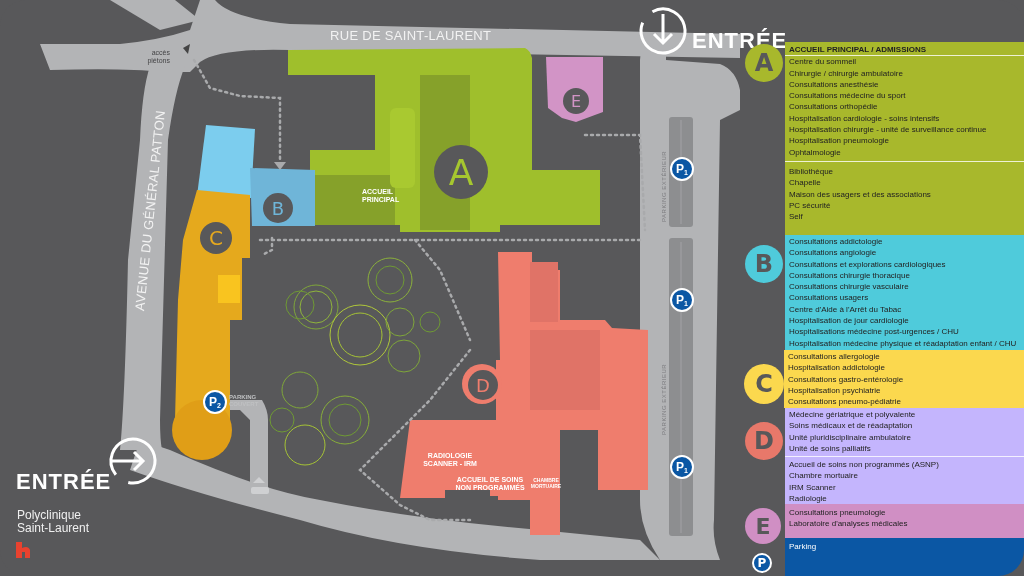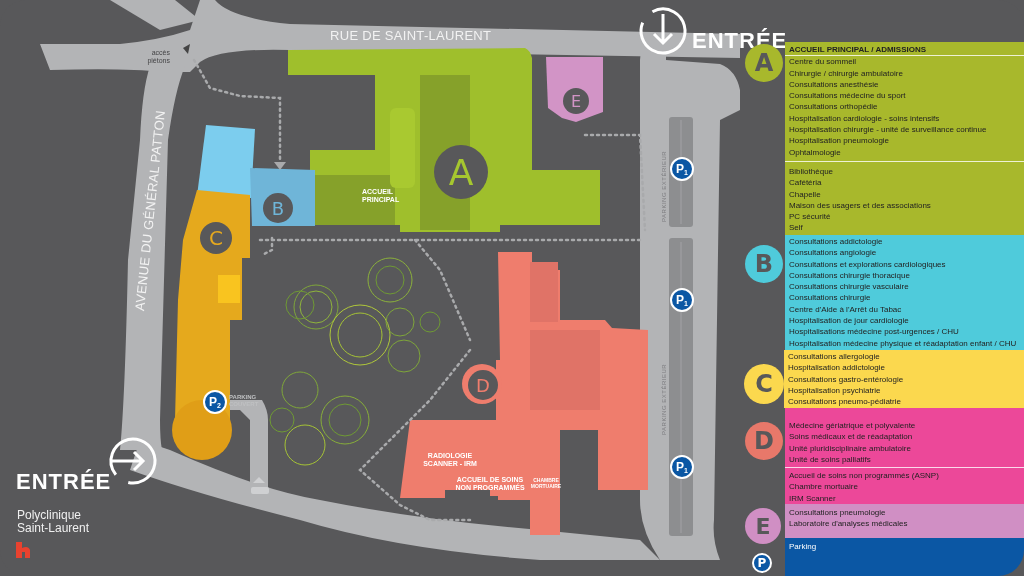--- a/index.html
+++ b/index.html
@@ -190,49 +190,48 @@
     <div class="row">Chirurgie / chirurgie ambulatoire</div>
     <div class="row">Consultations anesthésie</div>
     <div class="row">Consultations médecine du sport</div>
     <div class="row">Consultations orthopédie</div>
     <div class="row">Hospitalisation cardiologie - soins intensifs</div>
     <div class="row">Hospitalisation chirurgie - unité de surveillance continue</div>
     <div class="row">Hospitalisation pneumologie</div>
     <div class="row">Ophtalmologie</div>
     <div class="sep" style="margin:3px 0 4px;"></div>
     <div class="row">Bibliothèque</div>
-    <div class="row">Cafétéria</div>
     <div class="row">Chapelle</div>
     <div class="row">Maison des usagers et des associations</div>
     <div class="row">PC sécurité</div>
     <div class="row">Self</div>
   </div>
 
   <div class="legend" style="top:235px;height:115px;background:#4fcbdb;padding-top:1px;">
     <div class="row">Consultations addictologie</div>
     <div class="row">Consultations angiologie</div>
     <div class="row">Consultations et explorations cardiologiques</div>
     <div class="row">Consultations chirurgie thoracique</div>
     <div class="row">Consultations chirurgie vasculaire</div>
-    <div class="row">Consultations chirurgie</div>
+    <div class="row">Consultations usagers</div>
     <div class="row">Centre d'Aide à l'Arrêt du Tabac</div>
     <div class="row">Hospitalisation de jour cardiologie</div>
     <div class="row">Hospitalisations médecine post-urgences / CHU</div>
     <div class="row">Hospitalisation médecine physique et réadaptation enfant / CHU</div>
   </div>
 
   <div class="legend" style="top:350px;left:784px;width:240px;height:58px;background:#fbd84e;padding-top:1px;">
     <div class="row">Consultations allergologie</div>
     <div class="row">Hospitalisation addictologie</div>
     <div class="row">Consultations gastro-entérologie</div>
     <div class="row">Hospitalisation psychiatrie</div>
     <div class="row">Consultations pneumo-pédiatrie</div>
   </div>
 
-  <div class="legend" style="top:408px;height:96px;background:#ec4899;padding-top:12px;">
+  <div class="legend" style="top:408px;height:96px;background:#c4b5fd;padding-top:1px;">
     <div class="row">Médecine gériatrique et polyvalente</div>
     <div class="row">Soins médicaux et de réadaptation</div>
     <div class="row">Unité pluridisciplinaire ambulatoire</div>
     <div class="row">Unité de soins palliatifs</div>
     <div class="sep" style="margin:2px 0;"></div>
     <div class="row">Accueil de soins non programmés (ASNP)</div>
     <div class="row">Chambre mortuaire</div>
     <div class="row">IRM Scanner</div>
     <div class="row">Radiologie</div>
   </div>

